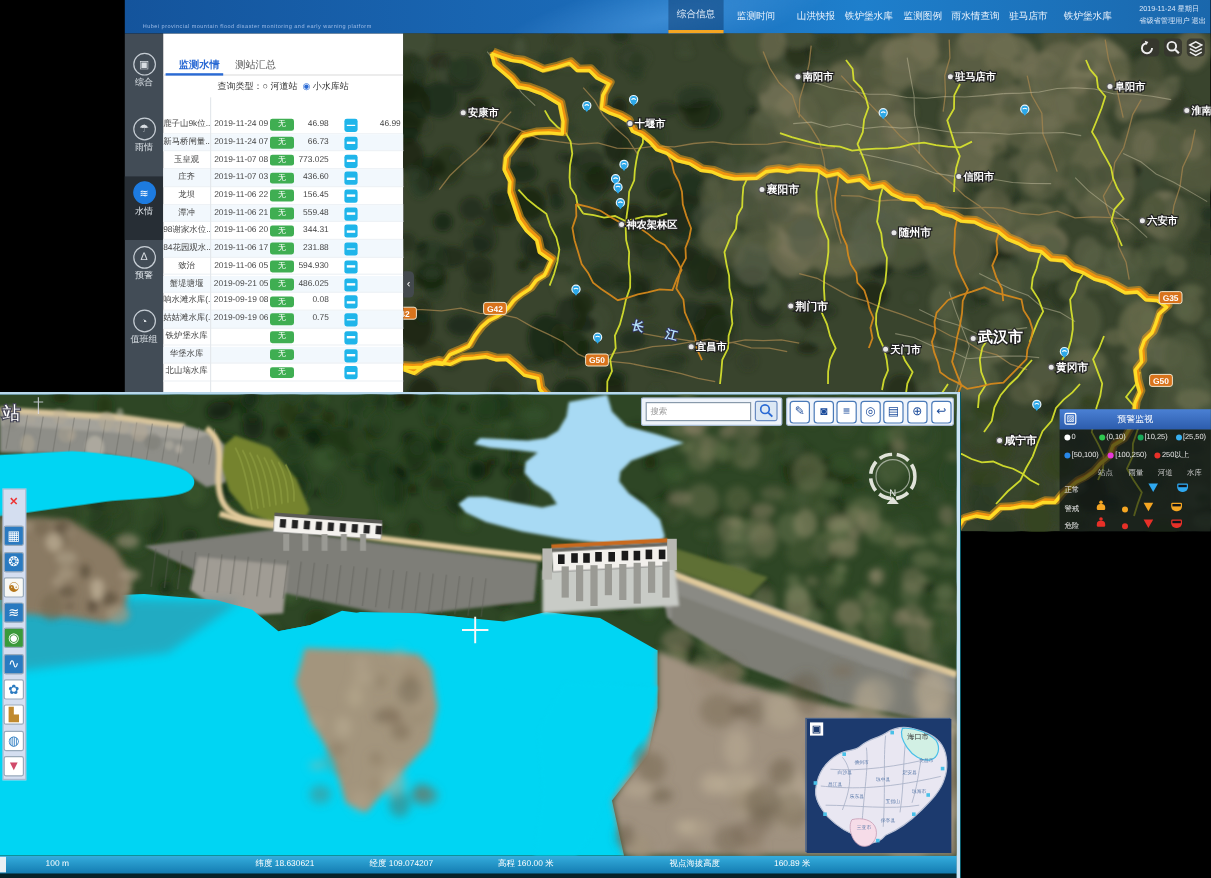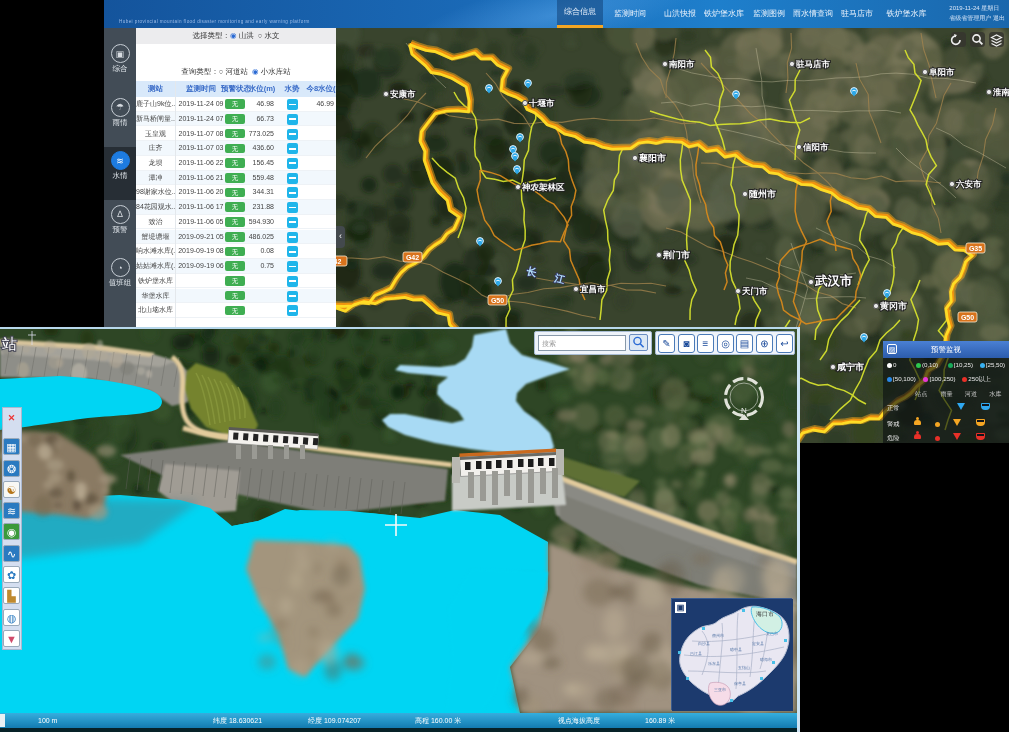--- a/index.html
+++ b/index.html
@@ -1042,30 +1042,26 @@
 <div id="hdate">2019-11-24 星期日<br>省级省管理用户 退出</div>
     </div>
     <div class="abs" id="sidebar">
       <div class="sbi" style="top:12px"><div class="cir">▣</div>综合</div>
       <div class="sbi" style="top:65.5px"><div class="cir">☂</div>雨情</div>
       <div class="sbi on" style="top:119px"><div class="cir">≋</div>水情</div>
       <div class="sbi" style="top:172.5px"><div class="cir">∆</div>预警</div>
       <div class="sbi" style="top:226px"><div class="cir">◔</div>值班组</div>
     </div>
     <div class="abs" id="panel">
-<div id="rowsel">选择类型：<span style="color:#2a6ad4">◉</span> 山洪&nbsp;&nbsp;○ 水文</div>
+<div id="tabs">
+        <div id="tab1">监测水情</div>
+        <div id="tab2">测站汇总</div>
+        <div id="tabline"></div>
+      </div>
 <div id="rowqry">查询类型：○ 河道站&nbsp;&nbsp;<span style="color:#2a6ad4">◉</span> 小水库站</div>
-<div id="thead">
-        <div class="th" style="left:0;width:39px">测站</div>
-        <div class="th" style="left:42px;width:46px">监测时间</div>
-<div class="th" style="left:85px;width:30px">预警状态</div>
-        <div class="th" style="left:112px;width:28px">水位(m)</div>
-<div class="th" style="left:146px;width:20px">水势</div>
-        <div class="th" style="left:170px;width:30px">今8水位(</div>
-      </div>
 <div class="tr" style="top:69.0px">
         <div class="td" style="left:0;width:39px">鹿子山9k位..</div>
         <div class="td" style="left:42px;width:46px">2019-11-24 09</div>
         <div class="badge">无</div>
         <div class="td" style="left:112px;width:26px;text-align:right">46.98</div>
         <div class="dash"></div>
         <div class="td" style="left:170px;width:28px;text-align:right">46.99</div>
       </div>
       <div class="tr alt" style="top:83.7px">
         <div class="td" style="left:0;width:39px">新马桥闸量..</div>

